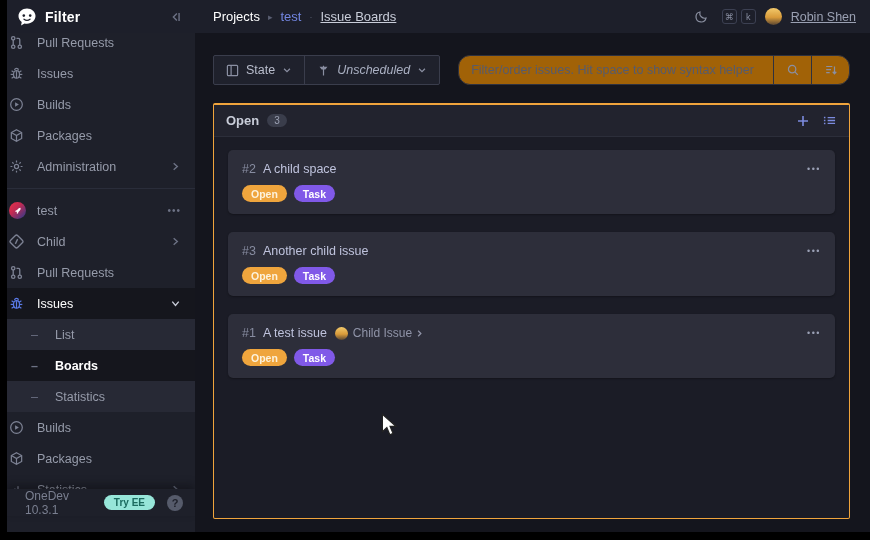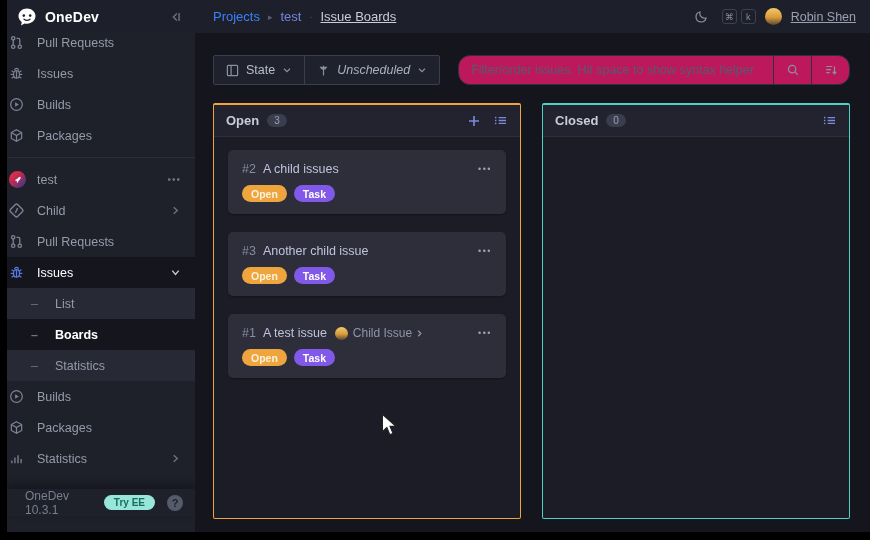--- a/index.html
+++ b/index.html
@@ -62,21 +62,21 @@
   .toolbar { position:absolute; left:18px; top:22px; right:20px; display:flex; align-items:center; }
   .btn-group { display:flex; border:1px solid #3a3d4c; border-radius:2px; background:#1f212c;
                height:30px; align-items:stretch; overflow:hidden; }
   .tb-btn { display:flex; align-items:center; gap:7px; padding:0 12px; color:#b9bdcc;
             font-size:12.5px; cursor:pointer; white-space:nowrap; }
   .tb-btn + .tb-btn { border-left:1px solid #3a3d4c; }
   .tb-btn .tbi { color:#8a8fa2; display:flex; }
   .tb-btn .caret { color:#8a8fa2; display:flex; }
   .italic { font-style:italic; color:#aab0c2; }
   .filter-group { flex:1; margin-left:18px; display:flex; border:1px solid #2e313f;
-                  border-radius:12px; background:#be185d; height:30px; overflow:hidden; }
+                  border-radius:12px; background:#a16207; height:30px; overflow:hidden; }
   .filter-input { flex:1; background:transparent; border:none; outline:none; color:#c9cdd9;
                   font-size:12.5px; padding:0 12px; font-family:"Liberation Sans", sans-serif; }
   .filter-input::placeholder { color:#565b6e; }
   .icon-btn { width:38px; display:flex; align-items:center; justify-content:center;
               color:#8a8fa2; border-left:1px solid #2e313f; cursor:pointer; }
 
   
   .board { position:absolute; left:18px; top:70px; right:20px; bottom:13px;
            display:flex; gap:21px; }
   .column { flex:1; border:1px solid var(--accent,#555); border-top:2px solid var(--accent,#555);
@@ -114,30 +114,30 @@
   <div class="topbar">
     <div class="topbar-left">
       <span class="logo-mark">
         <svg viewBox="0 0 20 20" width="20" height="20">
           <path fill="#fff" d="M10 1.5c-4.7 0-8.5 3.4-8.5 7.6 0 2.4 1.2 4.5 3.2 5.9l-.6 3.5 3.4-2.1c.8.2 1.6.3 2.5.3 4.7 0 8.5-3.4 8.5-7.6S14.7 1.5 10 1.5z"></path>
           <circle cx="6.8" cy="8.6" r="1.3" fill="#1d1f2a"></circle>
           <circle cx="13.2" cy="8.6" r="1.3" fill="#1d1f2a"></circle>
           <path d="M7 12.2c1.8 1.4 4.2 1.4 6 0" stroke="#1d1f2a" stroke-width="1.3" fill="none" stroke-linecap="round"></path>
         </svg>
       </span>
-      <span class="logo-text">OneDev</span>
+      <span class="logo-text">Filter</span>
       <span class="collapse-btn">
         <svg viewBox="0 0 16 16" width="14" height="14" fill="none" stroke="currentColor" stroke-width="1.6">
           <polyline points="9,4 5,8 9,12"></polyline>
             <line x1="11.5" y1="3.5" x2="11.5" y2="12.5"></line>
         </svg>
       </span>
     </div>
     <div class="breadcrumb">
-      <span class="bc-link" style="color: #3b82f6;">Projects</span>
+      <span class="bc-link" style="color: #ffffff;">Projects</span>
       <span class="bc-sep">▸</span>
       <span class="bc-link" style="color: rgb(114, 133, 224);">test</span>
       <span class="bc-sep">·</span>
       <span class="bc-current">Issue Boards</span>
     </div>
     <div class="topbar-right">
       <span class="icon-moon">
         <svg viewBox="0 0 16 16" width="15" height="15" fill="none" stroke="currentColor" stroke-width="1.3">
           <path d="M12.8 9.7A5.4 5.4 0 0 1 6.3 3.2a5.4 5.4 0 1 0 6.5 6.5z"></path>
         </svg>
@@ -197,20 +197,34 @@
       <div class="nav-item">
         <span class="ni-icon">
           <svg viewBox="0 0 16 16" width="15" height="15" fill="none" stroke="currentColor" stroke-width="1.3">
             <path d="M8 1.8l5.5 3.1v6.2L8 14.2l-5.5-3.1V4.9z"></path>
               <path d="M2.5 4.9L8 8l5.5-3.1M8 8v6.2"></path>
           </svg>
         </span>
         <span class="ni-label">Packages</span>
       </div>
 
+      <div class="nav-item">
+        <span class="ni-icon">
+          <svg viewBox="0 0 16 16" width="15" height="15" fill="none" stroke="currentColor" stroke-width="1.3">
+            <circle cx="8" cy="8" r="2.2"></circle>
+            <path d="M8 1.6v2M8 12.4v2M1.6 8h2M12.4 8h2M3.5 3.5l1.4 1.4M11.1 11.1l1.4 1.4M12.5 3.5l-1.4 1.4M4.9 11.1l-1.4 1.4"></path>
+          </svg>
+        </span>
+        <span class="ni-label">Administration</span>
+        <span class="ni-right">
+          <svg viewBox="0 0 12 12" width="11" height="11" fill="none" stroke="currentColor" stroke-width="1.5">
+              <polyline points="4,2.5 8,6 4,9.5"></polyline>
+            </svg>
+        </span>
+      </div>
 
       <div class="nav-divider"></div>
 
       <div class="nav-item">
         <span class="proj-avatar">
           <svg viewBox="0 0 12 12" width="10" height="10">
               <path fill="#fff" d="M8.8 2.2c-1.6.3-3 1.3-3.9 2.7L3.4 5.3 2.3 6.9l1.6-.3.9 1.5-.3 1.6 1.6-1.1.4-1.5c1.4-.9 2.4-2.3 2.7-3.9z"></path>
             </svg>
         </span>
         <span class="ni-label">test</span>
@@ -404,21 +418,21 @@
                   <line x1="6" y1="10.2" x2="14" y2="10.2"></line>
               </svg>
             </span>
           </span>
         </div>
         <div class="col-body">
 
           <div class="card">
             <div class="card-top">
               <span class="issue-no">#2</span>
-              <span class="issue-title">A child issues</span>
+              <span class="issue-title">A child space</span>
               <span class="more-btn">•••</span>
             </div>
             <div class="card-badges">
               <span class="badge state" style="background: rgb(239, 165, 61);">Open</span>
               <span class="badge type" style="background: rgb(128, 89, 232);">Task</span>
             </div>
           </div>
 
           <div class="card">
             <div class="card-top">
@@ -447,39 +461,20 @@
             </div>
             <div class="card-badges">
               <span class="badge state" style="background: rgb(239, 165, 61);">Open</span>
               <span class="badge type" style="background: rgb(128, 89, 232);">Task</span>
             </div>
           </div>
 
         </div>
       </div>
 
-      <div class="column" style="--accent: #4fd1c5;">
-        <div class="col-header">
-          <span class="col-title">Closed</span>
-          <span class="col-count">0</span>
-          <span class="col-actions">
-            <span>
-              <svg viewBox="0 0 16 14" width="15" height="13" fill="none" stroke="currentColor" stroke-width="1.4">
-                <rect x="2" y="3" width="1.6" height="1.6" fill="currentColor" stroke="none"></rect>
-                  <line x1="6" y1="3.8" x2="14" y2="3.8"></line>
-                <rect x="2" y="6.2" width="1.6" height="1.6" fill="currentColor" stroke="none"></rect>
-                  <line x1="6" y1="7" x2="14" y2="7"></line>
-                <rect x="2" y="9.4" width="1.6" height="1.6" fill="currentColor" stroke="none"></rect>
-                  <line x1="6" y1="10.2" x2="14" y2="10.2"></line>
-              </svg>
-            </span>
-          </span>
-        </div>
-        <div class="col-body"></div>
-      </div>
 
     </div>
   </div>
 </div>
 
 <div class="cursor">
   <svg width="18" height="24" viewBox="0 0 14 20">
     <path d="M1.5,1 L1.5,15.6 L5.2,12.2 L7.7,18.2 L10.4,17 L7.9,11.2 L13,11.2 Z" fill="#fff" stroke="#222" stroke-width="1"></path>
   </svg>
 </div>

